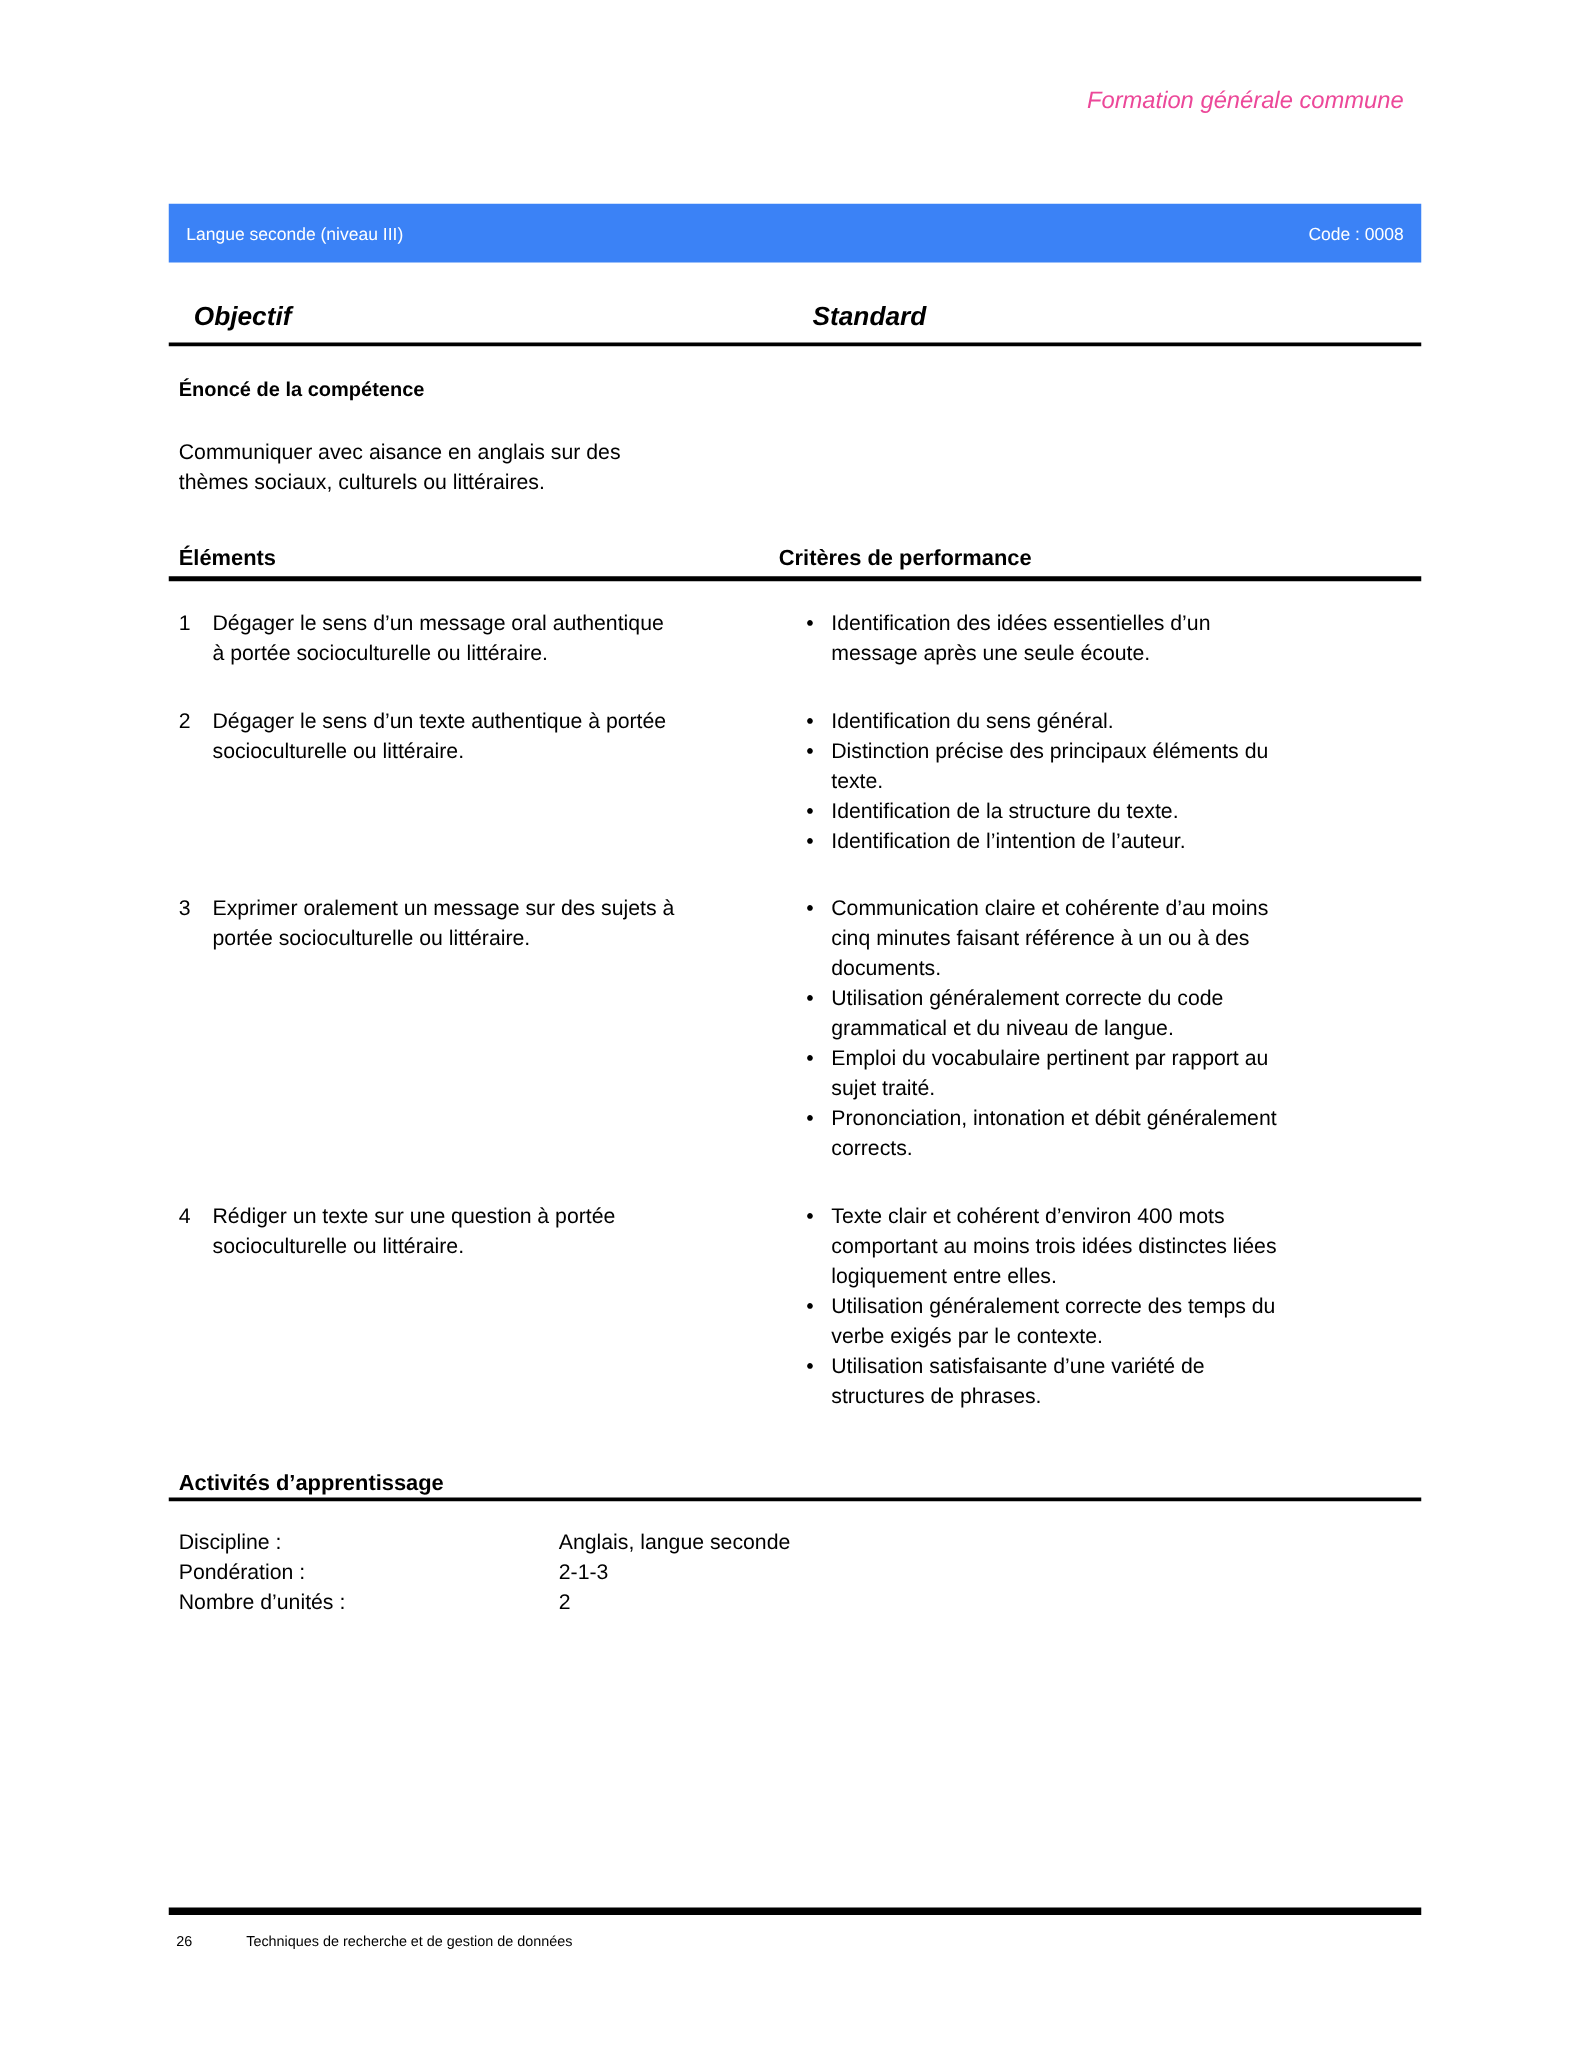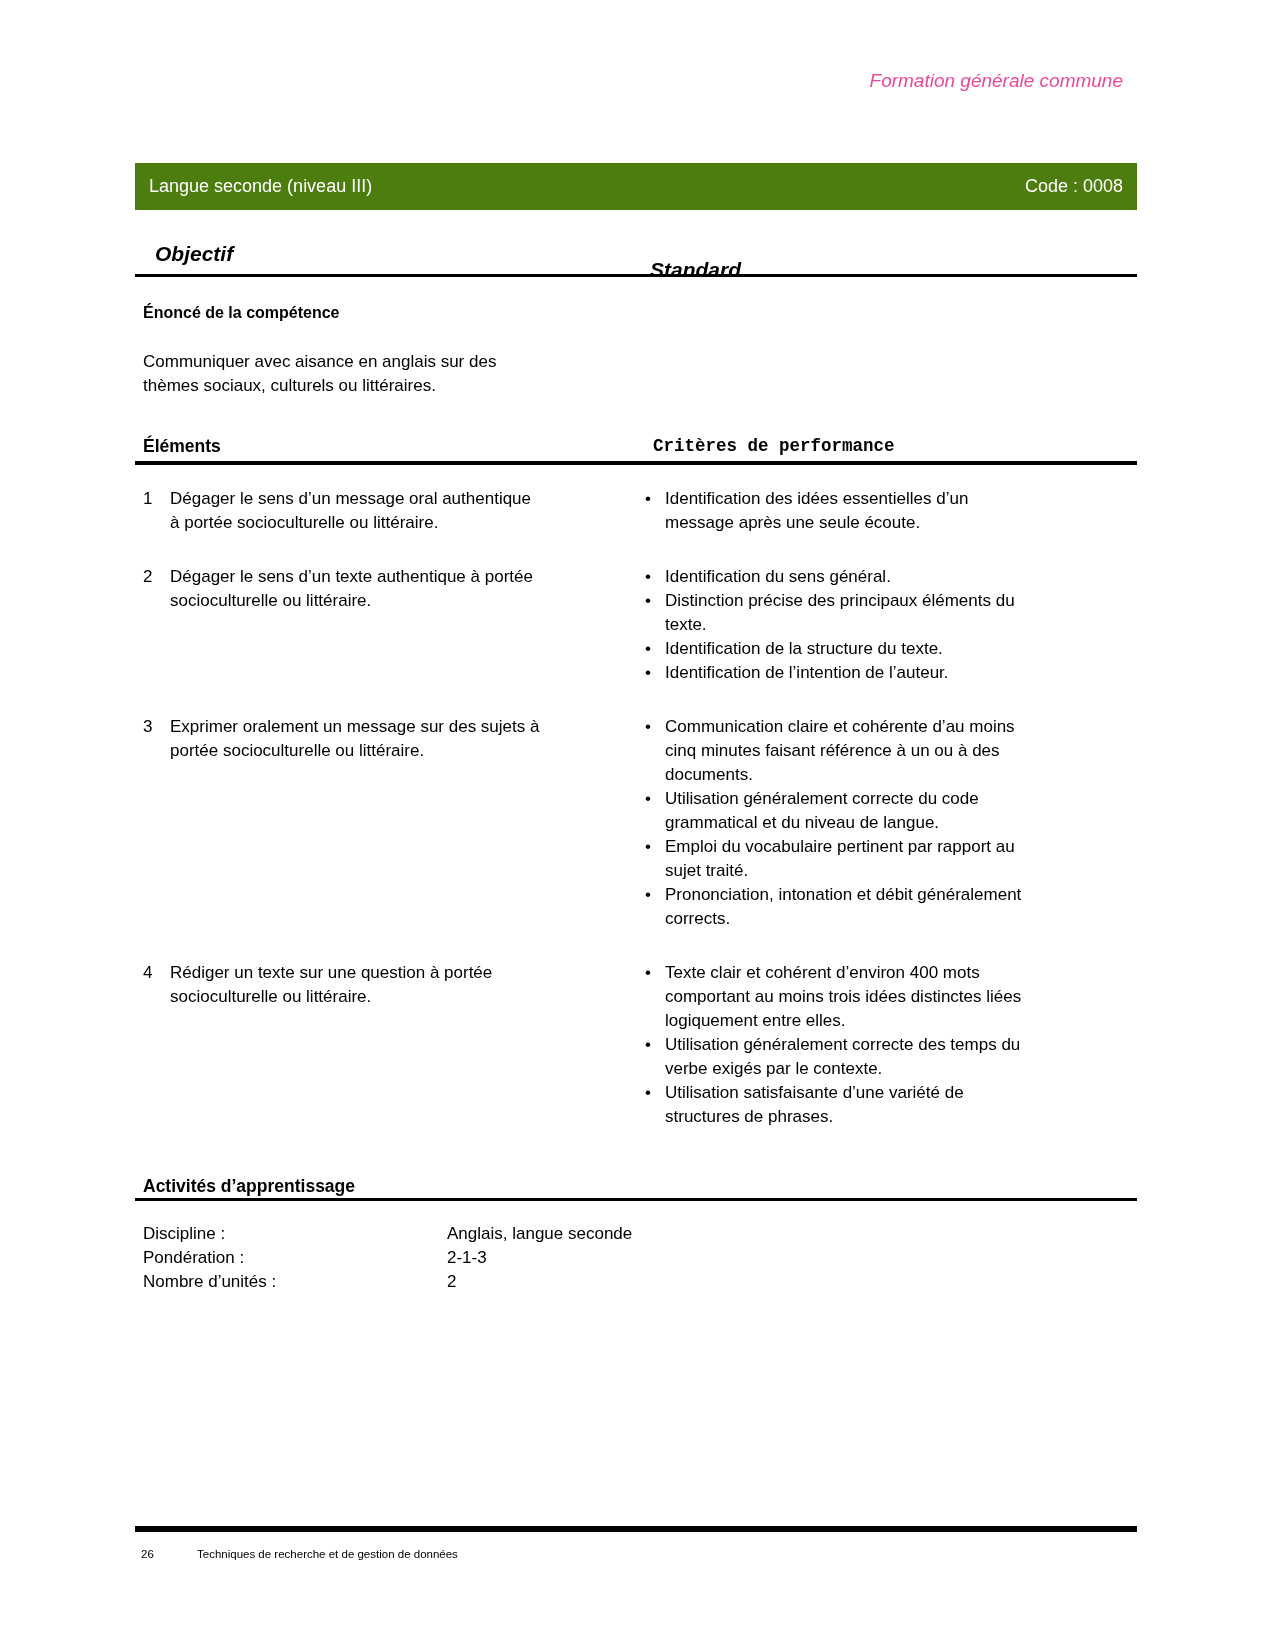--- a/index.html
+++ b/index.html
@@ -25,39 +25,39 @@
     font-size: 19px;
     line-height: 22px;
     color: #ec4899;
     text-align: right;
     padding-right: 14px;
     font-style: italic;
   }
   .banner {
     margin-top: 71px;
     height: 47px;
-    background: #4d7c0f;
+    background: #3b82f6;
     color: #ffffff;
     display: flex;
     justify-content: space-between;
     align-items: center;
     padding: 0 14px;
-    font-size: 18px;
+    font-size: 14px;
   }
   .objstd {
     position: relative;
     margin-top: 31px;
     height: 26px;
     font-size: 21px;
     font-weight: bold;
     font-style: italic;
     line-height: 26px;
   }
   .objstd .obj { position: absolute; left: 20px; top: 0; }
-  .objstd .std { position: absolute; left: 515px; top: 16px; }
+  .objstd .std { position: absolute; left: 515px; top: 0; }
   .rule3 { margin-top: 7px; height: 3px; background: #000000; }
   .enonce {
     margin-top: 25px;
     padding-left: 8px;
     font-size: 16px;
     font-weight: bold;
     line-height: 22px;
   }
   .statement {
     margin-top: 26px;
@@ -68,21 +68,21 @@
   }
   .colheads {
     position: relative;
     margin-top: 37px;
     height: 22px;
     font-size: 17.5px;
     font-weight: bold;
     line-height: 22px;
   }
   .colheads .el { position: absolute; left: 8px; top: 0; }
-  .colheads .cr { position: absolute; left: 518px; top: 0; font-family: Liberation Mono, monospace; }
+  .colheads .cr { position: absolute; left: 488px; top: 0; }
   .rule4 { margin-top: 4px; height: 4px; background: #000000; }
   .items { margin-top: 22px; }
   .item {
     display: grid;
     grid-template-columns: 27px 475px 1fr;
     padding-left: 8px;
     font-size: 17px;
     line-height: 24px;
   }
   .item + .item { margin-top: 30px; }

